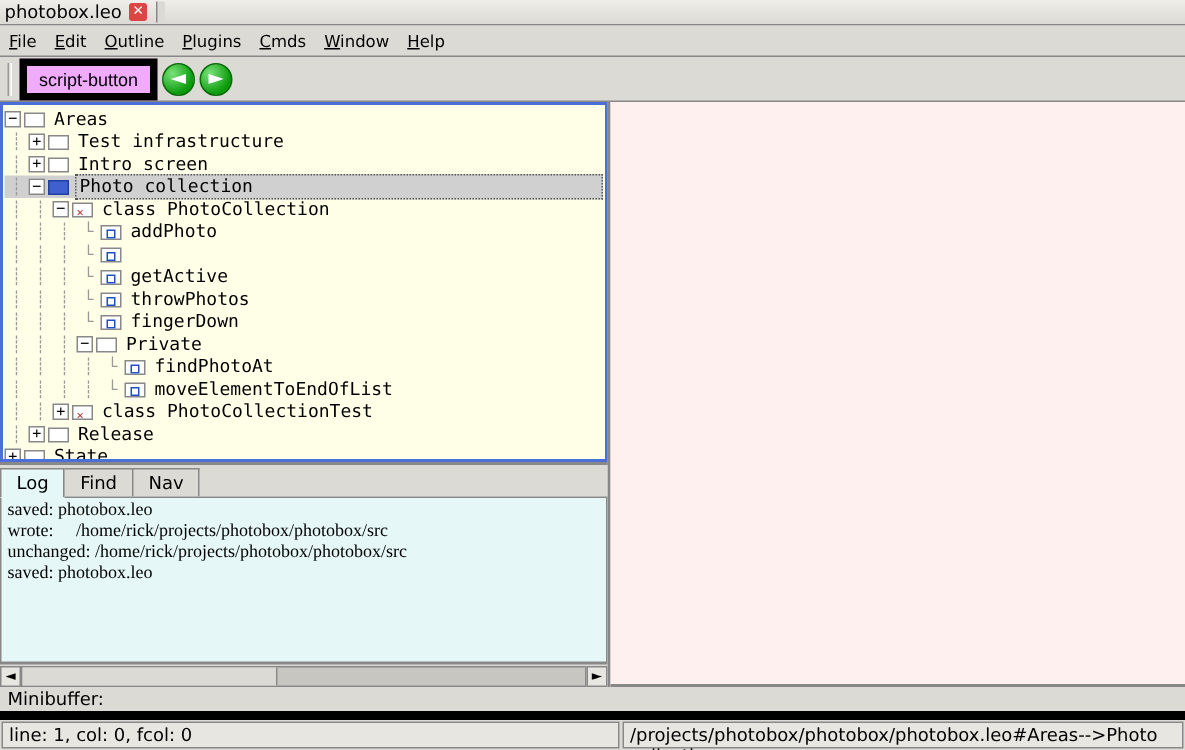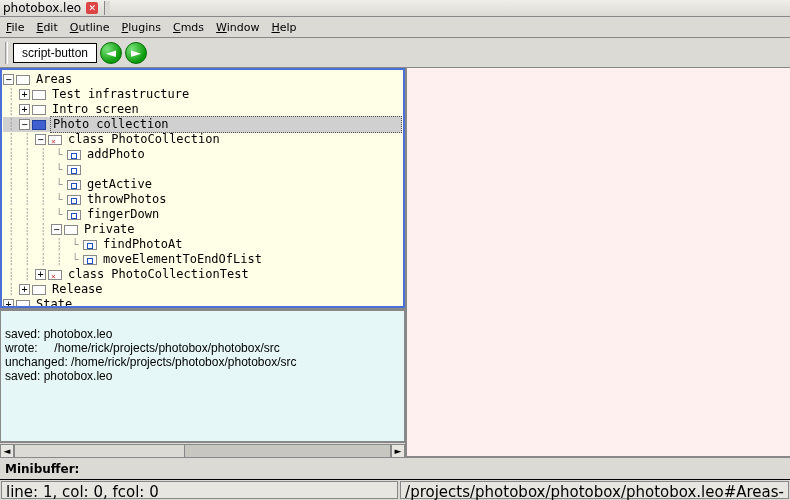--- a/index.html
+++ b/index.html
@@ -50,22 +50,22 @@
   height: 30px;
   background: #dcdad5;
   border-bottom: 1px solid #888;
   display: flex;
   align-items: center;
   padding: 0 5px;
   gap: 3px;
 }
 .tool-sep { width:3px; height:22px; border-left:1px solid #999; border-right:1px solid #fff; margin-right:2px; }
 .script-btn {
-  background: #ffffff;
-  border: 1px solid #000000;
+  background: #f0abfc;
+  border: 5px solid #000000;
   padding: 2px 8px;
   font-size: 12px;
 }
 .navbtn {
   width: 22px; height: 22px;
   border-radius: 11px;
   background: radial-gradient(circle at 30% 30%, #7ae27a, #0a9a0a 70%);
   border: 1px solid #066c06;
   display: flex; align-items:center; justify-content:center;
   color: #fff; font-size: 13px; font-weight:bold;
@@ -127,22 +127,22 @@
 .log-tab {
   border:1px solid #888; border-bottom:none;
   padding: 2px 10px; background:#dcdad5; font-size:12px;
   margin-right: -1px;
 }
 .log-tab.active { background:#e6f7f7; border-bottom:1px solid #e6f7f7; position:relative; top:1px; }
 .log-body {
   flex:1;
   background:#e6f7f7;
   border:1px solid #888;
-  font-family: Liberation Sans, sans-serif; font-size:12px;
-  padding: 16px 4px;
+  font-family: Liberation Serif, serif; font-size:12px;
+  padding: 0 4px;
   overflow: hidden;
   white-space: pre;
   line-height: 14px;
   min-height: 0;
 }
 .log-scroll {
   height: 16px; background:#dcdad5; border-top:1px solid #888;
   display:flex; align-items:center;
 }
 .scroll-btn { width:14px; height:14px; border:1px solid #888; background:#e8e6e1; display:flex; align-items:center; justify-content:center; font-size:9px; }
@@ -150,31 +150,30 @@
 .scroll-thumb { position:absolute; left:0; top:0; width:170px; height:12px; background:#dcdad5; border-right:1px solid #888; }
 .right-pane {
   flex:1;
   background: #fff0f0;
   border-bottom: 2px solid #888;
 }
 .minibuf {
   height: 22px; background:#dcdad5;
   display:flex; align-items:center;
   padding: 0 5px; gap:6px;
-  border-bottom:1px solid #000000;
-  font-weight:bold;
+  border-bottom:6px solid #000000;
 }
 .minibuf-label { font-size:12px; }
 .minibuf-input {
   flex:1; background:#9ed6e8; border:1px solid #888;
   padding: 1px 4px; font-size:12px; height:16px;
 }
 .statusbar {
   height: 20px; background:#dcdad5;
-  display:flex; font-size:15px;
+  display:flex; font-size:12px;
 }
 .status-left {
   width: 412px; border:1px solid #888; padding:1px 4px; height:18px;
   background:#e8e6e1; margin:1px;
 }
 .status-right {
   flex:1; border:1px solid #888; padding:1px 4px; height:18px;
   background:#e8e6e1; margin:1px;
 }
 </style>
@@ -321,20 +320,25 @@
         <span class="label-area">Release</span>
       </div>
       <div class="tree-row">
         <span class="expander">+</span>
         <span class="node-box"></span>
         <span class="label-area">State</span>
       </div>
     </div>
 
     <div class="log-area">
+      <div class="log-tabs">
+        <div class="log-tab active">Log</div>
+        <div class="log-tab">Find</div>
+        <div class="log-tab">Nav</div>
+      </div>
       <div class="log-body"><span>saved: photobox.leo</span>
 <span>wrote:     /home/rick/projects/photobox/photobox/src</span>
 <span>unchanged: /home/rick/projects/photobox/photobox/src</span>
 <span>saved: photobox.leo</span></div>
       <div class="log-scroll">
         <div class="scroll-btn">◄</div>
         <div class="scroll-track">
           <div class="scroll-thumb"></div>
         </div>
         <div class="scroll-btn">►</div>

